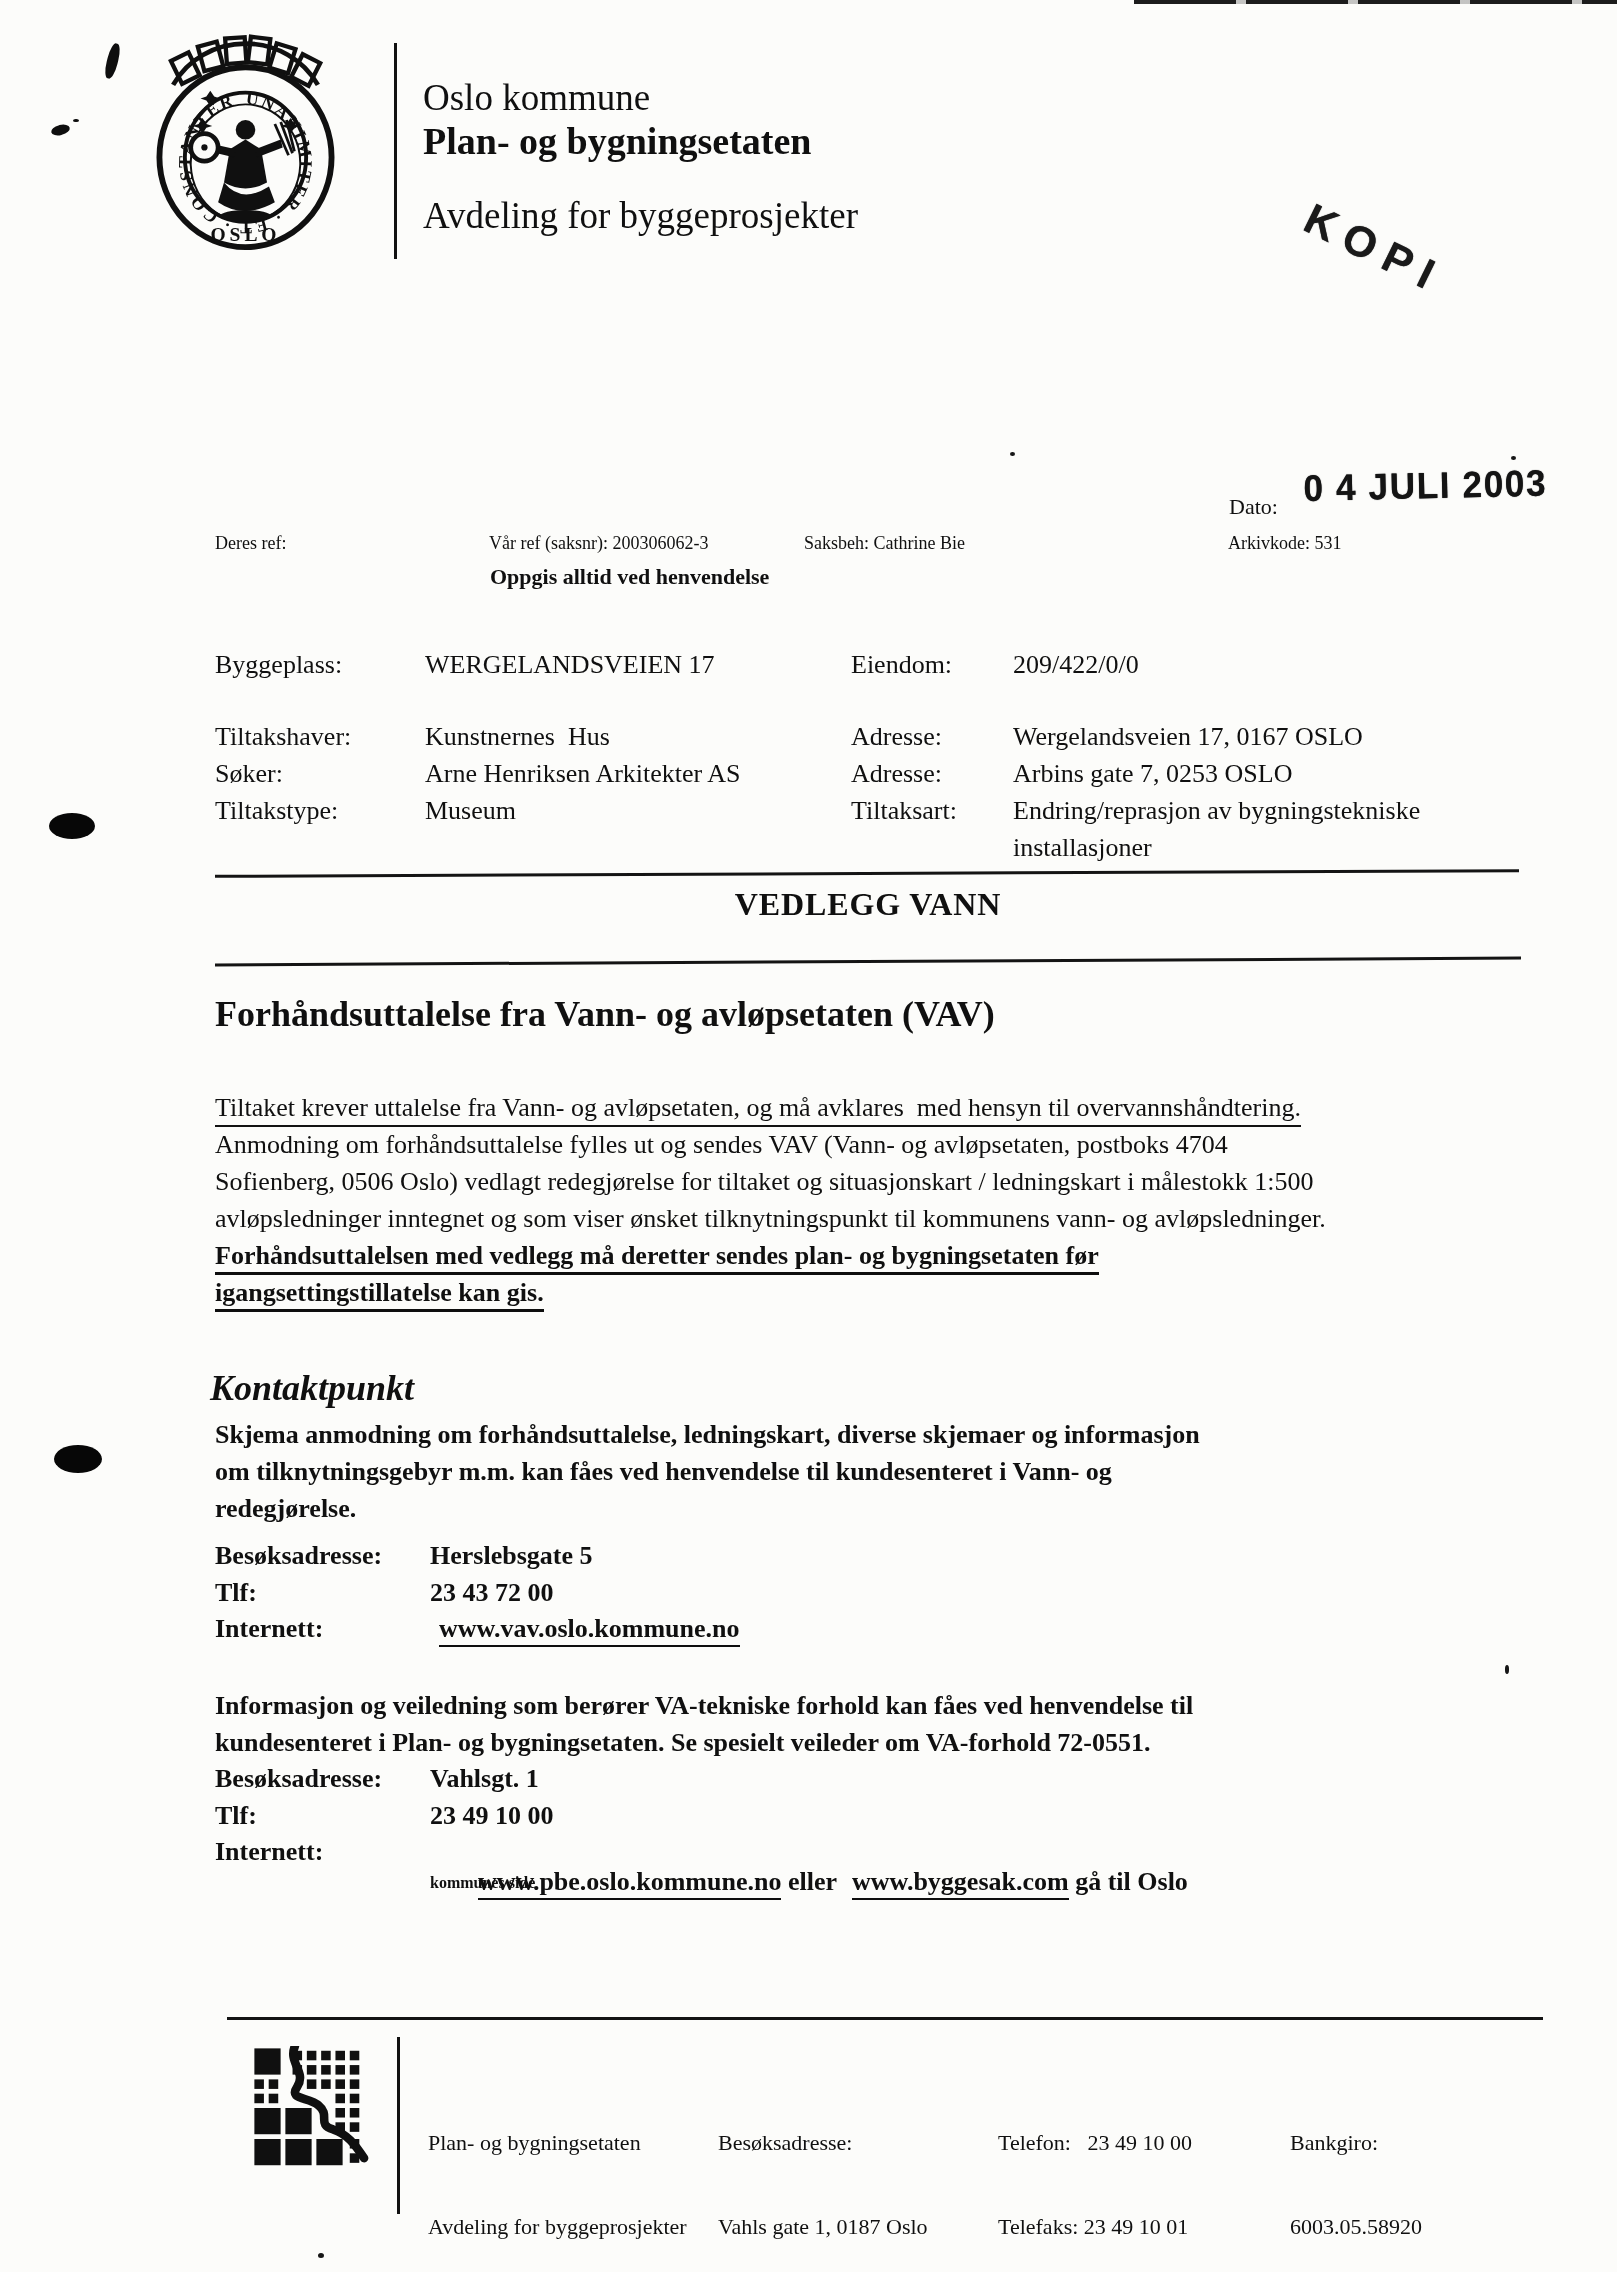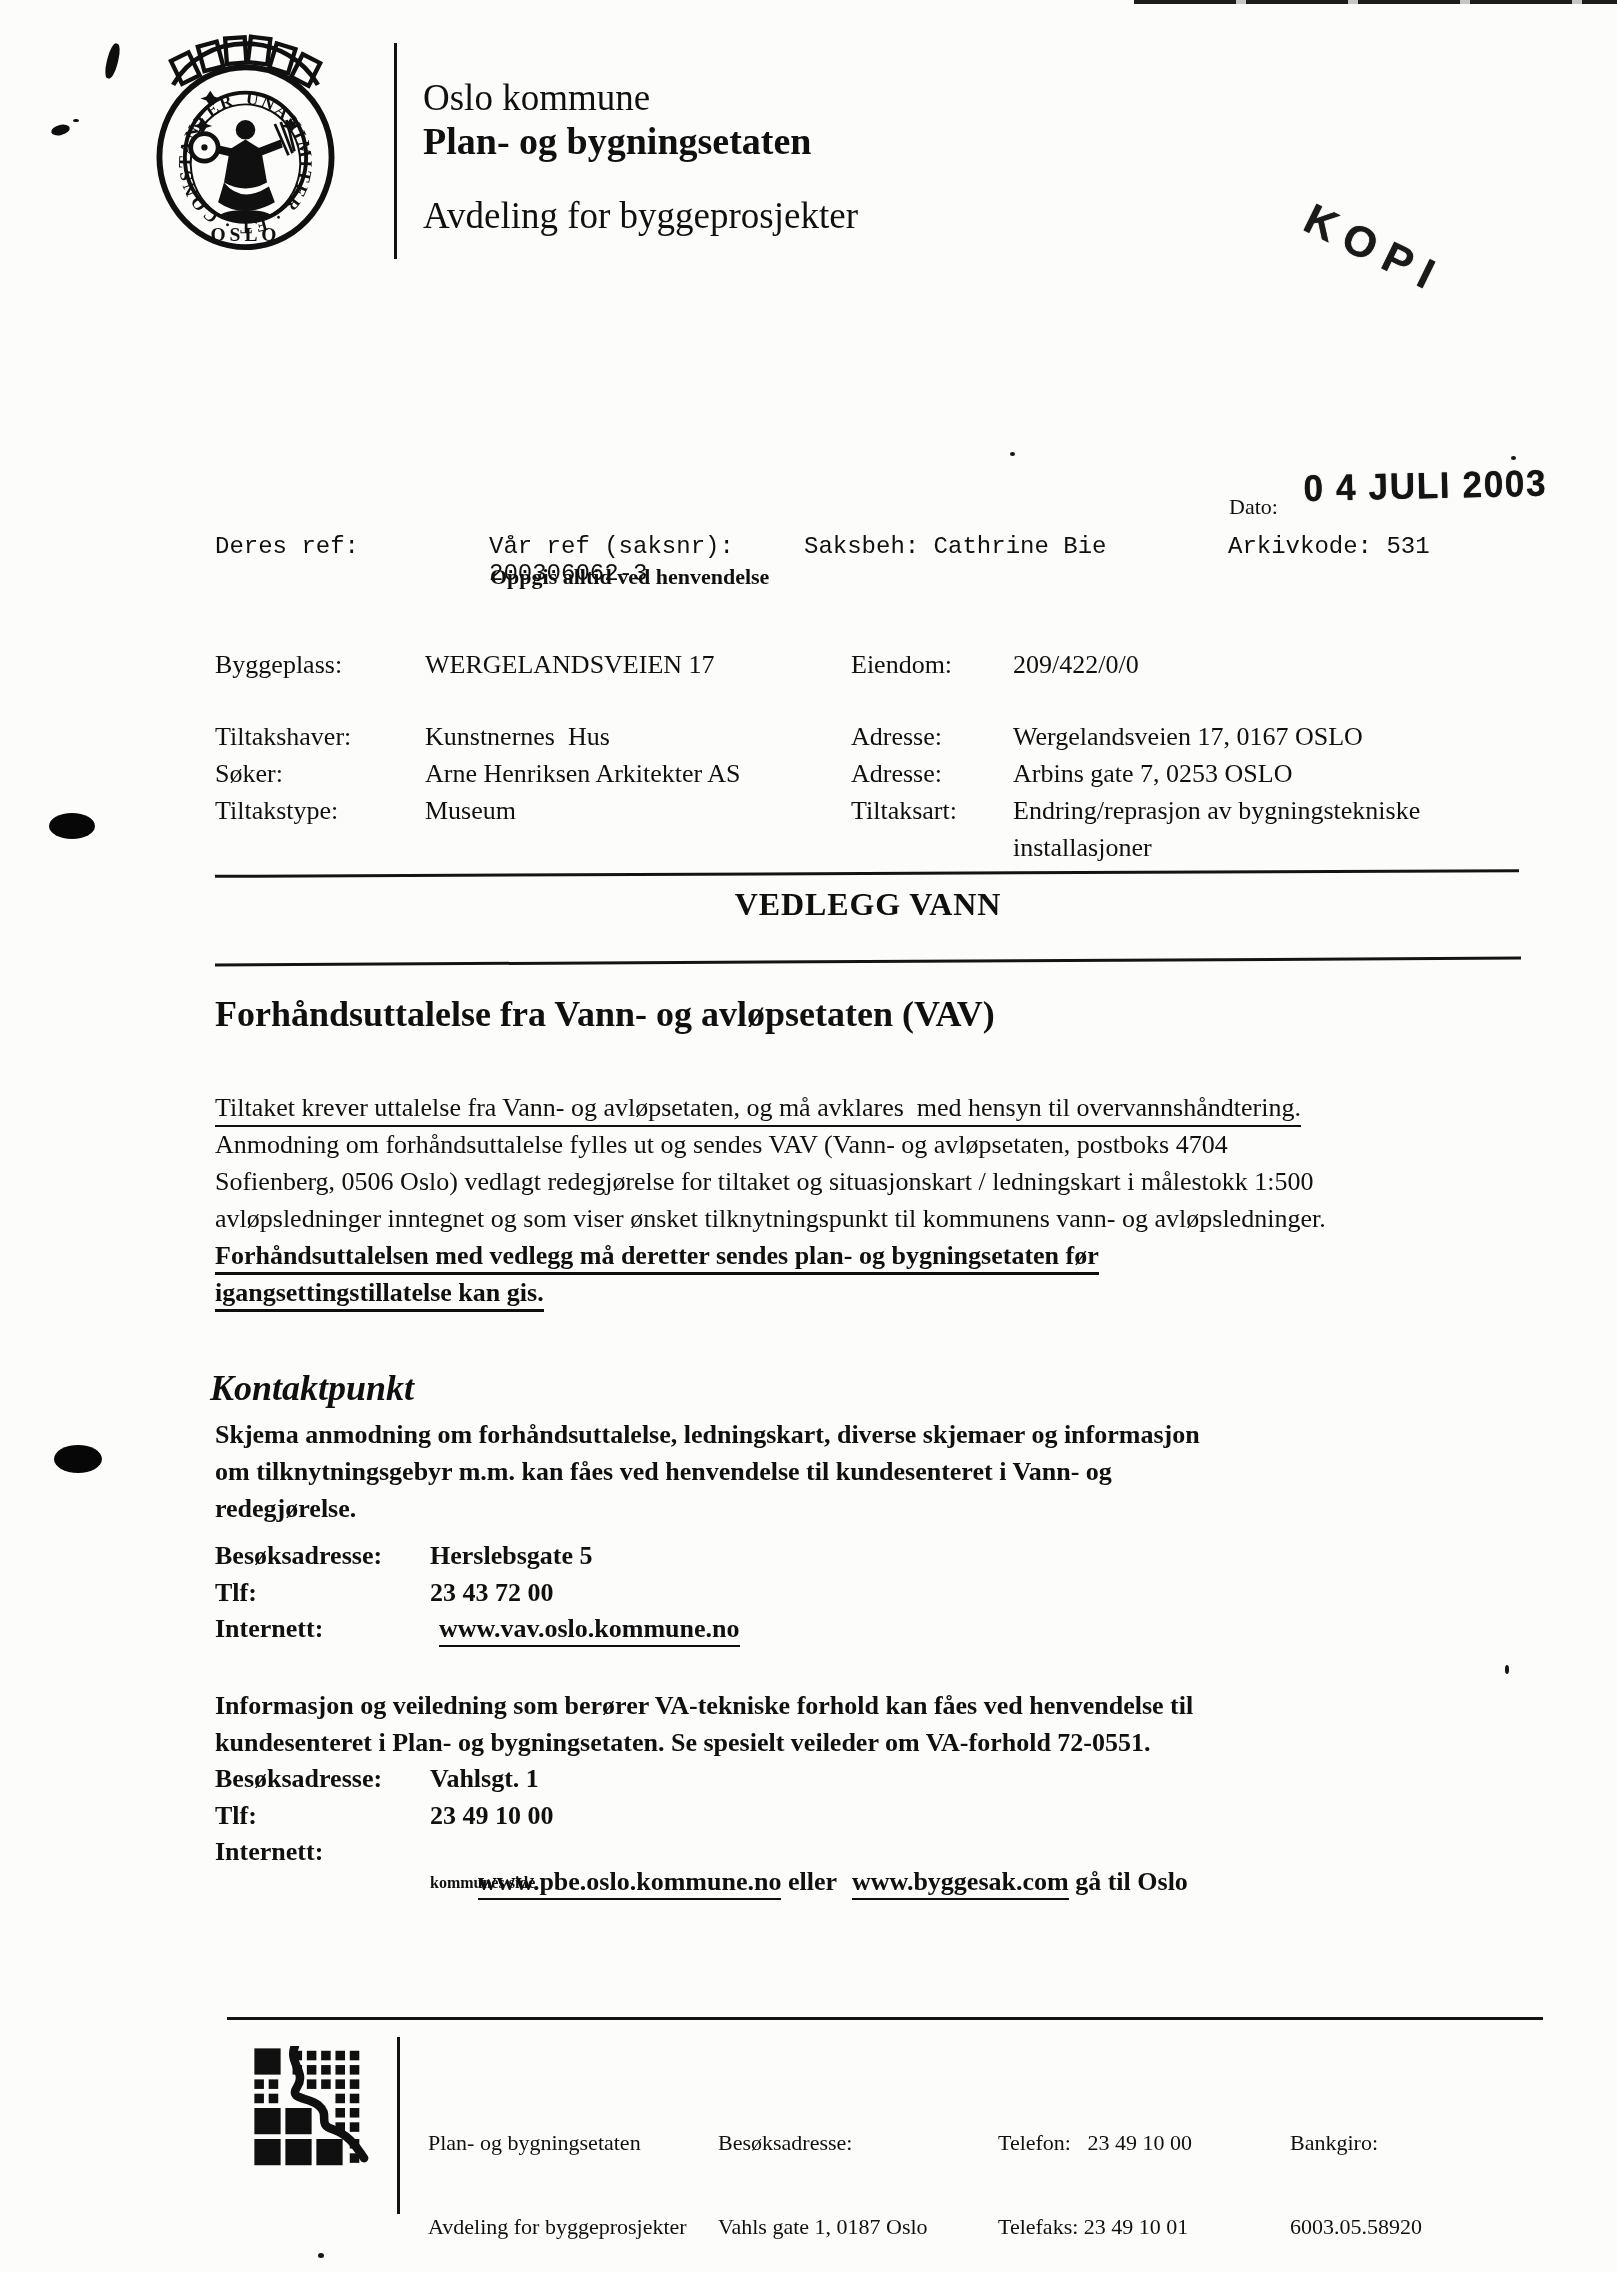--- a/index.html
+++ b/index.html
@@ -27,21 +27,21 @@
   .kopi{left:1318px;top:194px;font-family:"Liberation Sans","DejaVu Sans",sans-serif;
         font-size:43px;font-weight:bold;letter-spacing:11px;color:#1a1a1a;
         transform:rotate(26deg);transform-origin:left top;
         text-shadow:0 0 0.9px #333;}
 
   
   .dato-label{left:1229px;top:494px;font-size:22px;}
   .dato-stamp{left:1303px;top:468px;font-family:"Liberation Sans","DejaVu Sans",sans-serif;
         font-size:37px;font-weight:bold;letter-spacing:1.7px;color:#141414;
         transform:rotate(-1.3deg) scaleX(.95);transform-origin:left top;text-shadow:0 0 0.9px #222;}
-  .refrow{left:215px;top:533px;width:1362px;display:grid;grid-template-columns:274px 315px 424px auto;font-size:24px;font-family:Liberation Mono, monospace;}
+  .refrow{left:215px;top:533px;width:1362px;display:grid;grid-template-columns:274px 315px 424px auto;font-size:18px;}
   .ref-note{left:490px;top:564px;font-size:22px;font-weight:bold;}
 
   
   .inforows{left:215px;top:625px;width:1328px;font-size:26px;margin-top:21px;}
   .irow{display:grid;grid-template-columns:210px 426px 162px auto;line-height:37px;}
   .irow span{white-space:pre-wrap;}
   .irow.first{margin-bottom:35px;}
 
   
   .rule{background:#141414;height:3.4px;}

